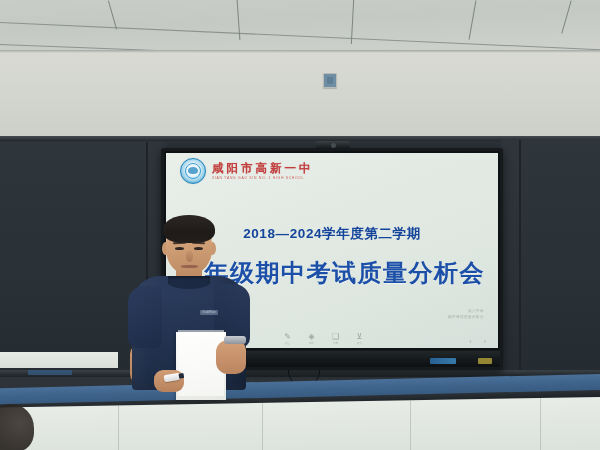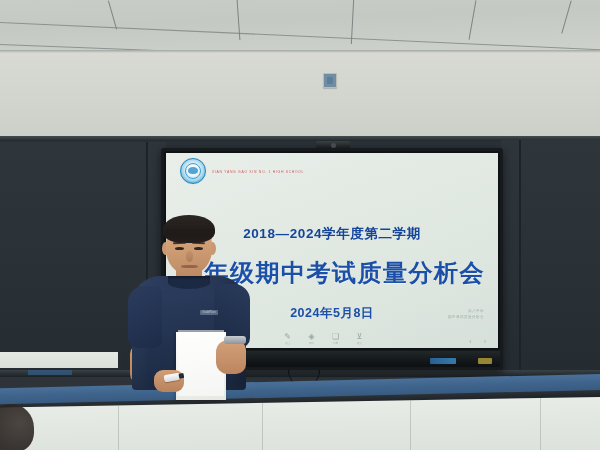--- a/index.html
+++ b/index.html
@@ -222,27 +222,27 @@
 
   <div class="cam"></div>
   <div class="display">
     <div class="display-bezel"></div>
 
     <div class="screen">
 
       <div class="logo-row">
         <div class="crest"></div>
         <div>
+          <div class="school-name">咸阳市高新一中</div>
           <div class="school-en">XIAN YANG GAO XIN NO. 1 HIGH SCHOOL</div>
         </div>
       </div>
 
       <div class="slide-sub">2018—2024学年度第二学期</div>
       <div class="slide-title">八年级期中考试质量分析会</div>
-      <div class="slide-date">2024年5月8日</div>
 
       <div class="slide-watermark">
         <div>第八中学</div>
         <div>期中考试质量分析会</div>
       </div>
 
       <div class="slide-toolbar">
         <div class="tb">
           <div class="gl">✎</div>
           <div class="cap">批注</div>

